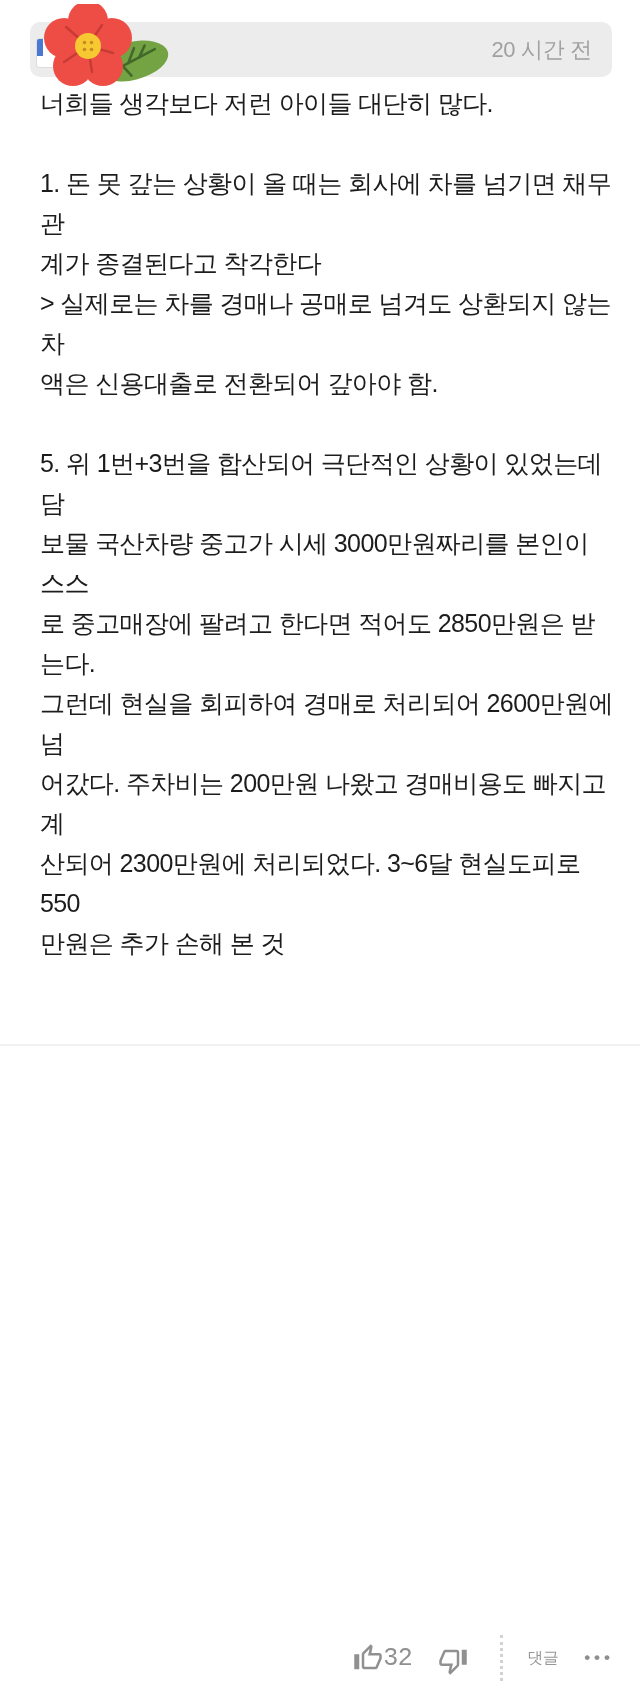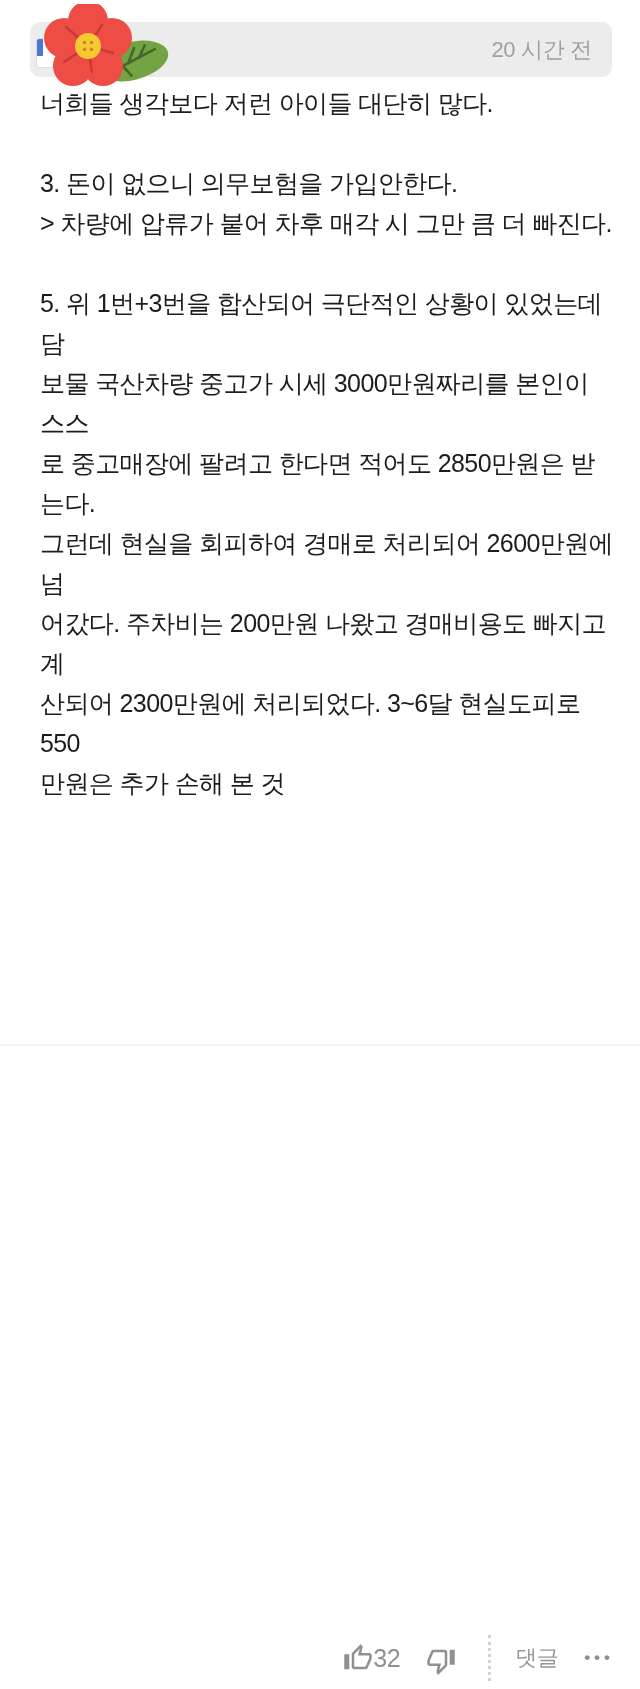--- a/index.html
+++ b/index.html
@@ -64,27 +64,27 @@
   }
 
   
   .footer {
     position: absolute; top: 1632px; left: 0; right: 0;
     height: 52px; padding-right: 26px;
     display: flex; justify-content: flex-end; align-items: center;
     color: var(--icon-gray, #909090);
   }
   .action { display: flex; align-items: center; cursor: pointer; }
-  .like-count { font-size: 25px; margin-left: 0; letter-spacing: -0.5px; }
+  .like-count { font-size: 25px; margin-left: 0; letter-spacing: -0.5px; font-family: Liberation Mono, monospace; }
   .dislike { margin-left: 26px; transform: translateY(3px); }
   .footer-divider {
     margin-left: 32px; height: 46px; width: 0;
     border-left: 3px dotted #d2d2d2;
   }
-  .comment { margin-left: 24px; font-size: 22px; letter-spacing: -0.5px; color: #979797; }
+  .comment { margin-left: 24px; font-size: 16px; letter-spacing: -0.5px; color: #979797; }
   .more { margin-left: 26px; font-size: 17px; font-weight: 700; letter-spacing: 4px; color: #8f8f8f; }
   .thumb-icon { display: block; }
 </style>
 </head>
 <body>
 
 <div class="page">
 
   <div class="header-bar">
     <span class="timestamp">20 시간 전</span>
@@ -121,22 +121,24 @@
       <circle class="flower-center" cx="52" cy="42" r="13"></circle>
       <circle class="flower-dot" cx="48.5" cy="38.5" r="1.8"></circle>
       <circle class="flower-dot" cx="55.5" cy="38.5" r="1.8"></circle>
       <circle class="flower-dot" cx="48.5" cy="45.5" r="1.8"></circle>
       <circle class="flower-dot" cx="55.5" cy="45.5" r="1.8"></circle>
     </svg>
   </div>
 
   <div class="post-body">
       <p class="para">너희들 생각보다 저런 아이들 대단히 많다.</p>
-      <p class="para">3. 돈이 없으니 의무보험을 가입안한다.
-&gt; 차량에 압류가 붙어 차후 매각 시 그만 큼 더 빠진다.</p>
+      <p class="para">1. 돈 못 갚는 상황이 올 때는 회사에 차를 넘기면 채무관
+계가 종결된다고 착각한다
+&gt; 실제로는 차를 경매나 공매로 넘겨도 상환되지 않는 차
+액은 신용대출로 전환되어 갚아야 함.</p>
       <p class="para">5. 위 1번+3번을 합산되어 극단적인 상황이 있었는데 담
 보물 국산차량 중고가 시세 3000만원짜리를 본인이 스스
 로 중고매장에 팔려고 한다면 적어도 2850만원은 받는다.
 그런데 현실을 회피하여 경매로 처리되어 2600만원에 넘
 어갔다. 주차비는 200만원 나왔고 경매비용도 빠지고 계
 산되어 2300만원에 처리되었다. 3~6달 현실도피로 550
 만원은 추가 손해 본 것</p>
     </div>
 
   <div class="seam"></div>

